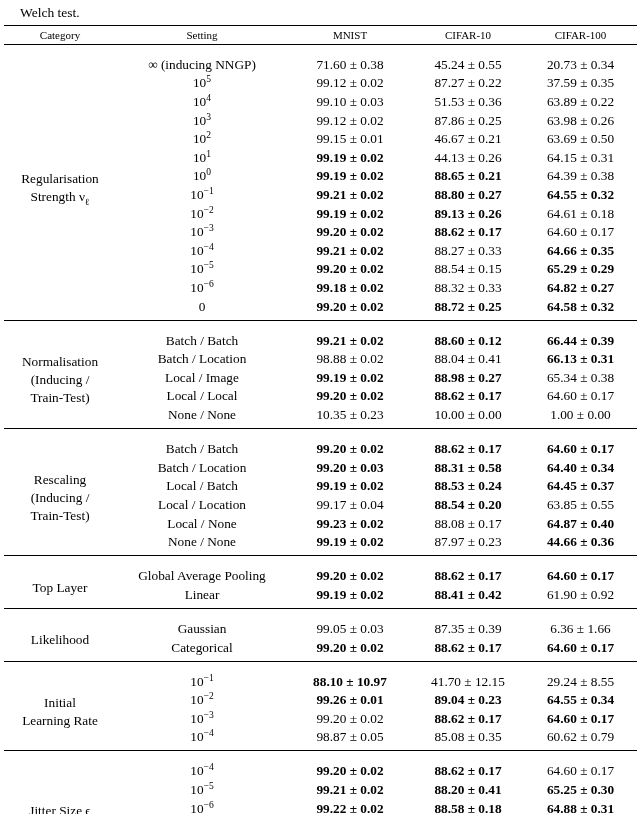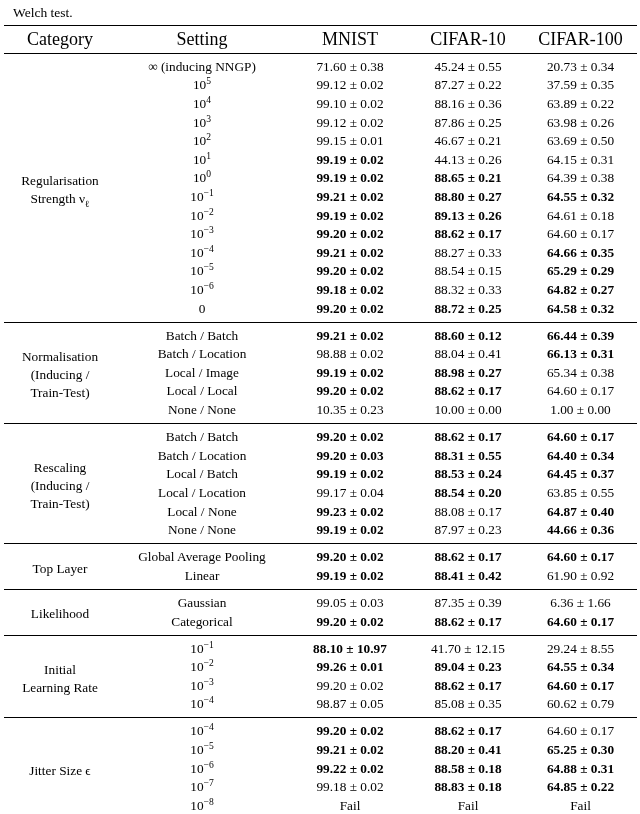--- a/index.html
+++ b/index.html
@@ -6,49 +6,49 @@
   html, body { margin: 0; padding: 0; background: #ffffff; }
   body {
     width: 640px;
     min-height: 814px;
     font-family: "Liberation Serif", "DejaVu Serif", serif;
     color: #000000;
   }
   .caption {
     font-size: 13.5px;
     line-height: 1.25;
-    padding: 5px 6px 3px 13px;
+    padding: 5px 6px 3px 20px;
   }
   table {
     border-collapse: collapse;
     table-layout: fixed;
     width: 633px;
     margin-left: 4px;
     font-size: 13.3px;
     border-bottom: 1.6px solid #000;
   }
   thead tr {
     border-top: 1.6px solid #000;
     border-bottom: 0.9px solid #000;
   }
   th {
     font-weight: normal;
-    font-size: 18px;
+    font-size: 11px;
     padding: 3px 0 3px 0;
     text-align: center;
   }
   tbody { border-top: 0.9px solid #000; }
   td {
     text-align: center;
     padding: 0;
     line-height: 18.6px;
     white-space: nowrap;
     vertical-align: middle;
   }
-  tbody tr:first-child td { padding-top: 4px; }
+  tbody tr:first-child td { padding-top: 11px; }
   tbody tr:last-child td { padding-bottom: 3.5px; }
   td.category { line-height: 18px; }
   td.bold { font-weight: bold; }
   sup, sub { font-size: 72%; line-height: 0; }
 </style>
 </head>
 <body>
 
 <div class="caption">Welch test.</div>
 
@@ -78,22 +78,22 @@
         <td class="value">20.73 ± 0.34</td>
       </tr>
       <tr>
         <td class="setting">10<sup>5</sup></td>
         <td class="value">99.12 ± 0.02</td>
         <td class="value">87.27 ± 0.22</td>
         <td class="value">37.59 ± 0.35</td>
       </tr>
       <tr>
         <td class="setting">10<sup>4</sup></td>
-        <td class="value">99.10 ± 0.02</td>
-        <td class="value">88.16 ± 0.36</td>
+        <td class="value">99.10 ± 0.03</td>
+        <td class="value">51.53 ± 0.36</td>
         <td class="value">63.89 ± 0.22</td>
       </tr>
       <tr>
         <td class="setting">10<sup>3</sup></td>
         <td class="value">99.12 ± 0.02</td>
         <td class="value">87.86 ± 0.25</td>
         <td class="value">63.98 ± 0.26</td>
       </tr>
       <tr>
         <td class="setting">10<sup>2</sup></td>
@@ -193,21 +193,21 @@
       <tr>
         <td rowspan="6" class="category">Rescaling<br>(Inducing /<br>Train-Test)</td>
         <td class="setting">Batch / Batch</td>
         <td class="value bold">99.20 ± 0.02</td>
         <td class="value bold">88.62 ± 0.17</td>
         <td class="value bold">64.60 ± 0.17</td>
       </tr>
       <tr>
         <td class="setting">Batch / Location</td>
         <td class="value bold">99.20 ± 0.03</td>
-        <td class="value bold">88.31 ± 0.55</td>
+        <td class="value bold">88.31 ± 0.58</td>
         <td class="value bold">64.40 ± 0.34</td>
       </tr>
       <tr>
         <td class="setting">Local / Batch</td>
         <td class="value bold">99.19 ± 0.02</td>
         <td class="value bold">88.53 ± 0.24</td>
         <td class="value bold">64.45 ± 0.37</td>
       </tr>
       <tr>
         <td class="setting">Local / Location</td>

